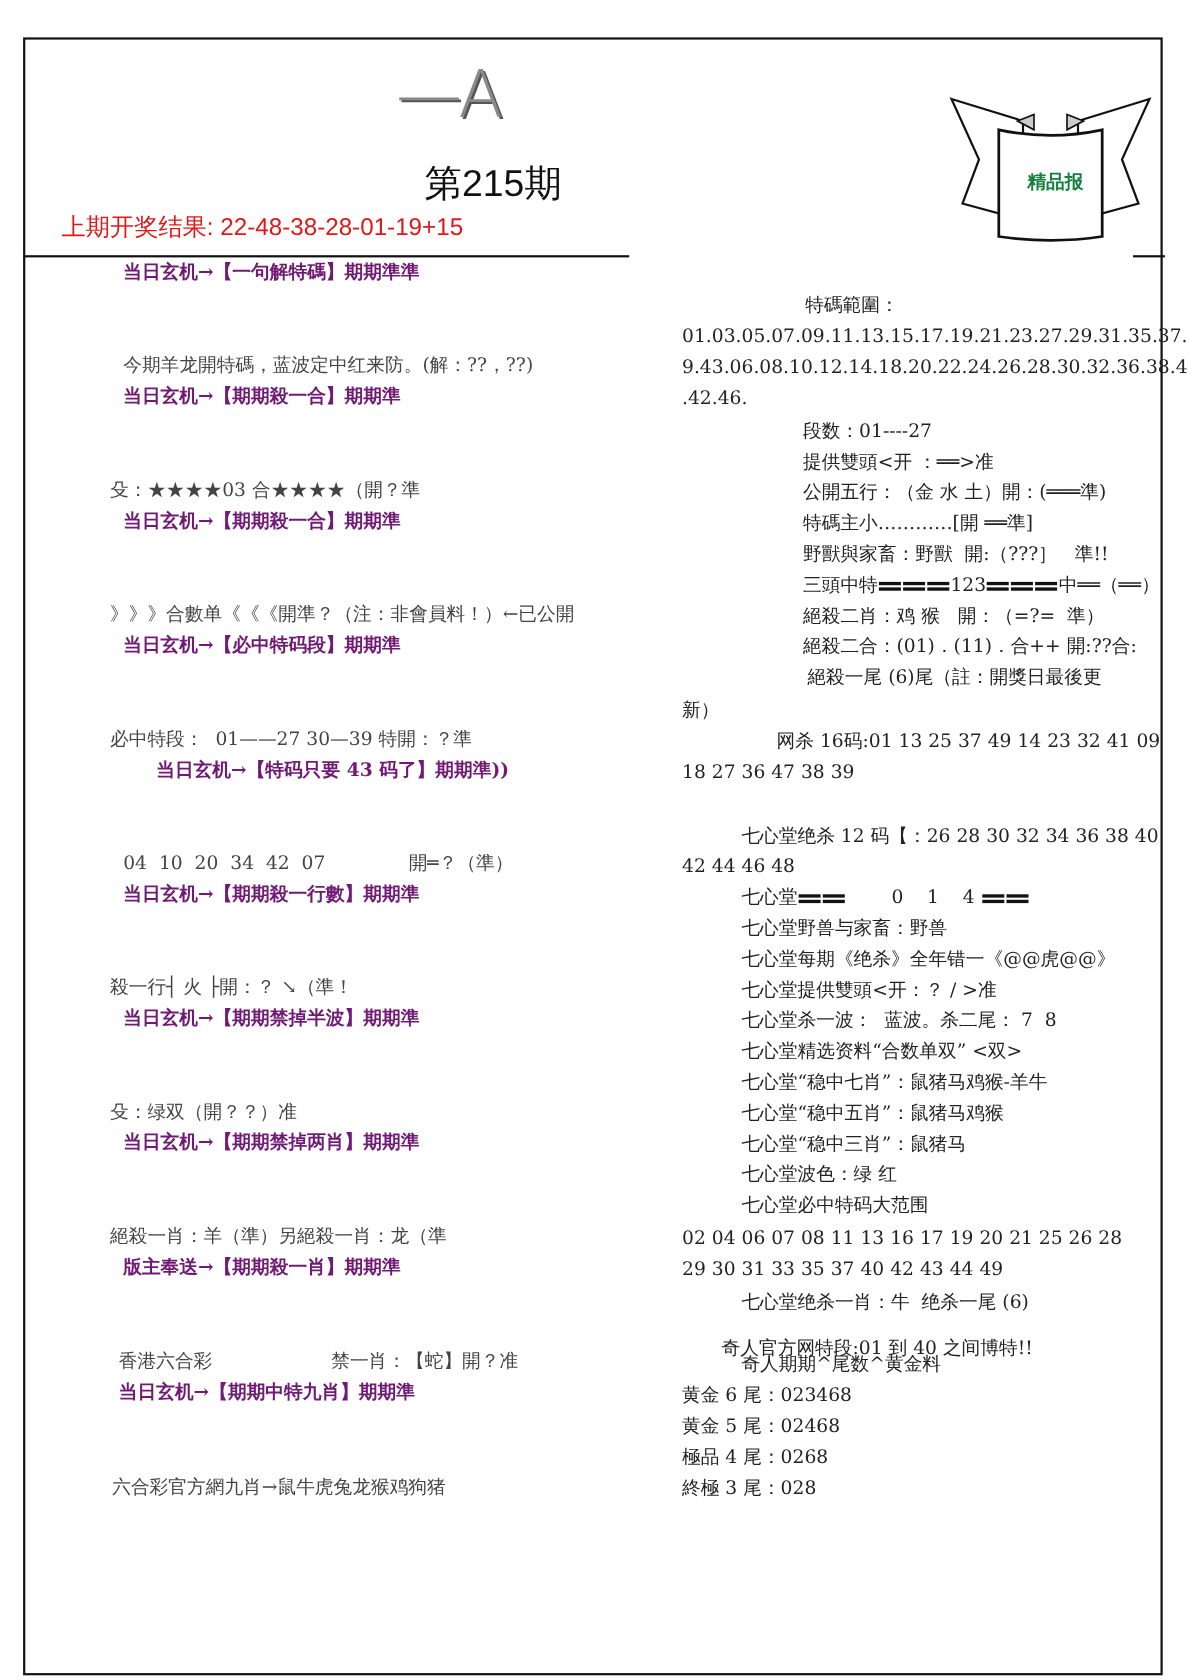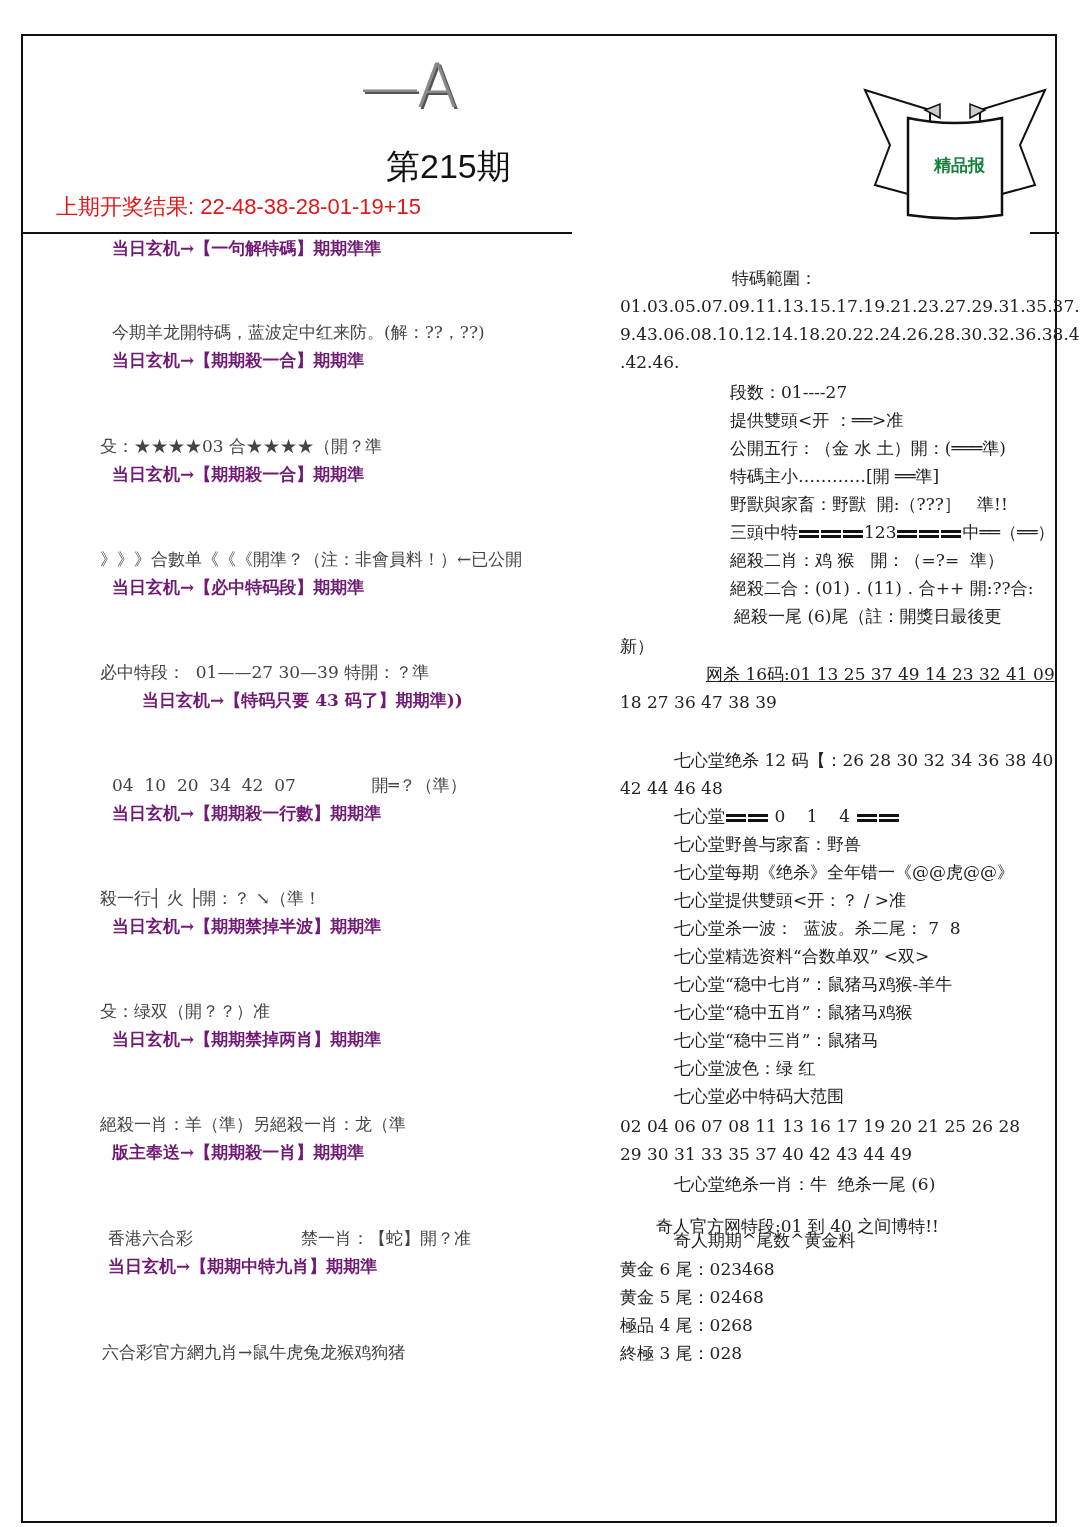--- a/index.html
+++ b/index.html
@@ -85,35 +85,35 @@
   <div class="line" style="left:620px;top:294px;">01.03.05.07.09.11.13.15.17.19.21.23.27.29.31.35.37.3</div>
   <div class="line" style="left:620px;top:322px;">9.43.06.08.10.12.14.18.20.22.24.26.28.30.32.36.38.40</div>
   <div class="line" style="left:620px;top:350px;">.42.46.</div>
 
   <div class="line" style="left:730px;top:520px;">
     <span>三頭中特</span><span class="bar"></span><span class="bar"></span><span class="bar"></span><span>123</span><span class="bar"></span><span class="bar"></span><span class="bar"></span><span>中══（══）</span>
   </div>
 
   <div class="line" style="left:674px;top:804px;">
     <span>七心堂</span><span class="bar"></span><span class="bar"></span>
-    <span style="white-space:pre;">0    1    4</span>
+    <span style="white-space:pre;margin-left:36px;">0    1    4</span>
     <span class="bar"></span><span class="bar"></span>
   </div>
 
   <div id="right-items">
       <div class="line" style="left: 730px; top: 380px; white-space: pre;">段数：01----27</div>
       <div class="line" style="left: 730px; top: 408px; white-space: pre;">提供雙頭&lt;开 ：══&gt;准</div>
       <div class="line" style="left: 730px; top: 436px; white-space: pre;">公開五行：（金 水 土）開：(═══準)</div>
       <div class="line" style="left: 730px; top: 464px; white-space: pre;">特碼主小…………[開 ══準]</div>
       <div class="line" style="left: 730px; top: 492px; white-space: pre;">野獸與家畜：野獸  開:（???］   準!!</div>
       <div class="line" style="left: 730px; top: 548px; white-space: pre;">絕殺二肖：鸡 猴   開：（=?=  準）</div>
       <div class="line" style="left: 730px; top: 576px; white-space: pre;">絕殺二合：(01)．(11)．合++ 開:??合:</div>
       <div class="line" style="left: 734px; top: 604px; white-space: pre;">絕殺一尾 (6)尾（註：開獎日最後更</div>
       <div class="line" style="left: 620px; top: 634px; white-space: pre;">新）</div>
-      <div class="line" style="left: 706px; top: 662px; white-space: pre; text-decoration: underline;">网杀 16码:01 13 25 37 49 14 23 32 41 09</div>
+      <div class="line" style="left: 706px; top: 662px; white-space: pre;">网杀 16码:01 13 25 37 49 14 23 32 41 09</div>
       <div class="line" style="left: 620px; top: 690px; white-space: pre;">18 27 36 47 38 39</div>
       <div class="line" style="left: 674px; top: 748px; white-space: pre;">七心堂绝杀 12 码【：26 28 30 32 34 36 38 40</div>
       <div class="line" style="left: 620px; top: 776px; white-space: pre;">42 44 46 48</div>
       <div class="line" style="left: 674px; top: 832px; white-space: pre;">七心堂野兽与家畜：野兽</div>
       <div class="line" style="left: 674px; top: 860px; white-space: pre;">七心堂每期《绝杀》全年错一《@@虎@@》</div>
       <div class="line" style="left: 674px; top: 888px; white-space: pre;">七心堂提供雙頭&lt;开：？ / &gt;准</div>
       <div class="line" style="left: 674px; top: 916px; white-space: pre;">七心堂杀一波：  蓝波。杀二尾： 7  8</div>
       <div class="line" style="left: 674px; top: 944px; white-space: pre;">七心堂精选资料“合数单双” &lt;双&gt;</div>
       <div class="line" style="left: 674px; top: 972px; white-space: pre;">七心堂“稳中七肖”：鼠猪马鸡猴-羊牛</div>
       <div class="line" style="left: 674px; top: 1000px; white-space: pre;">七心堂“稳中五肖”：鼠猪马鸡猴</div>

